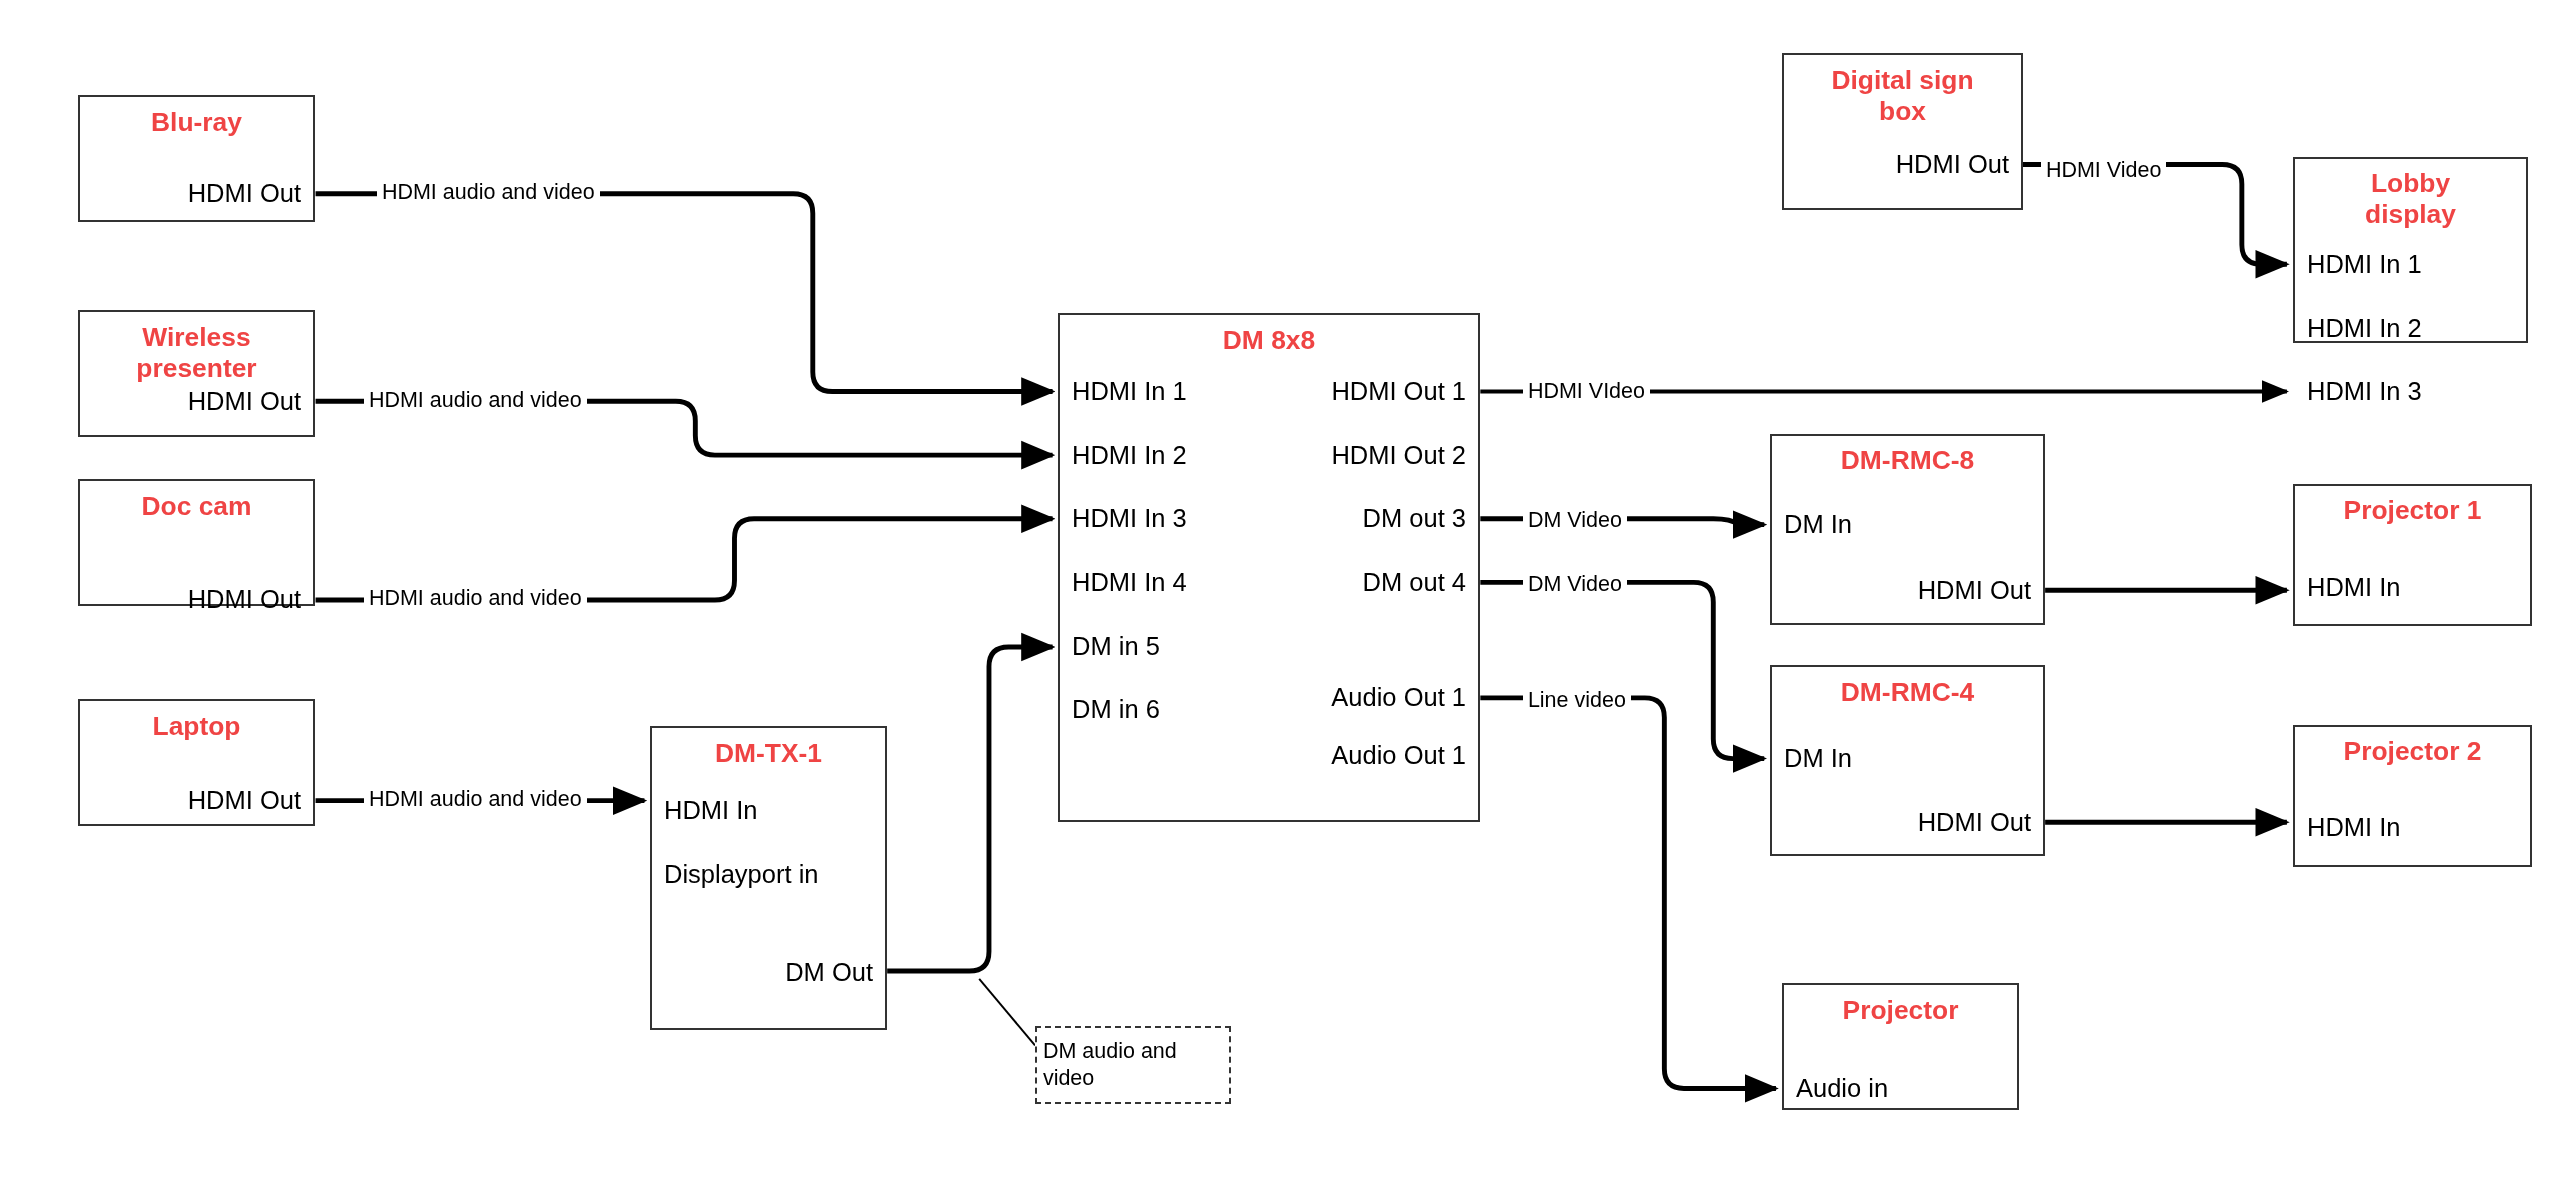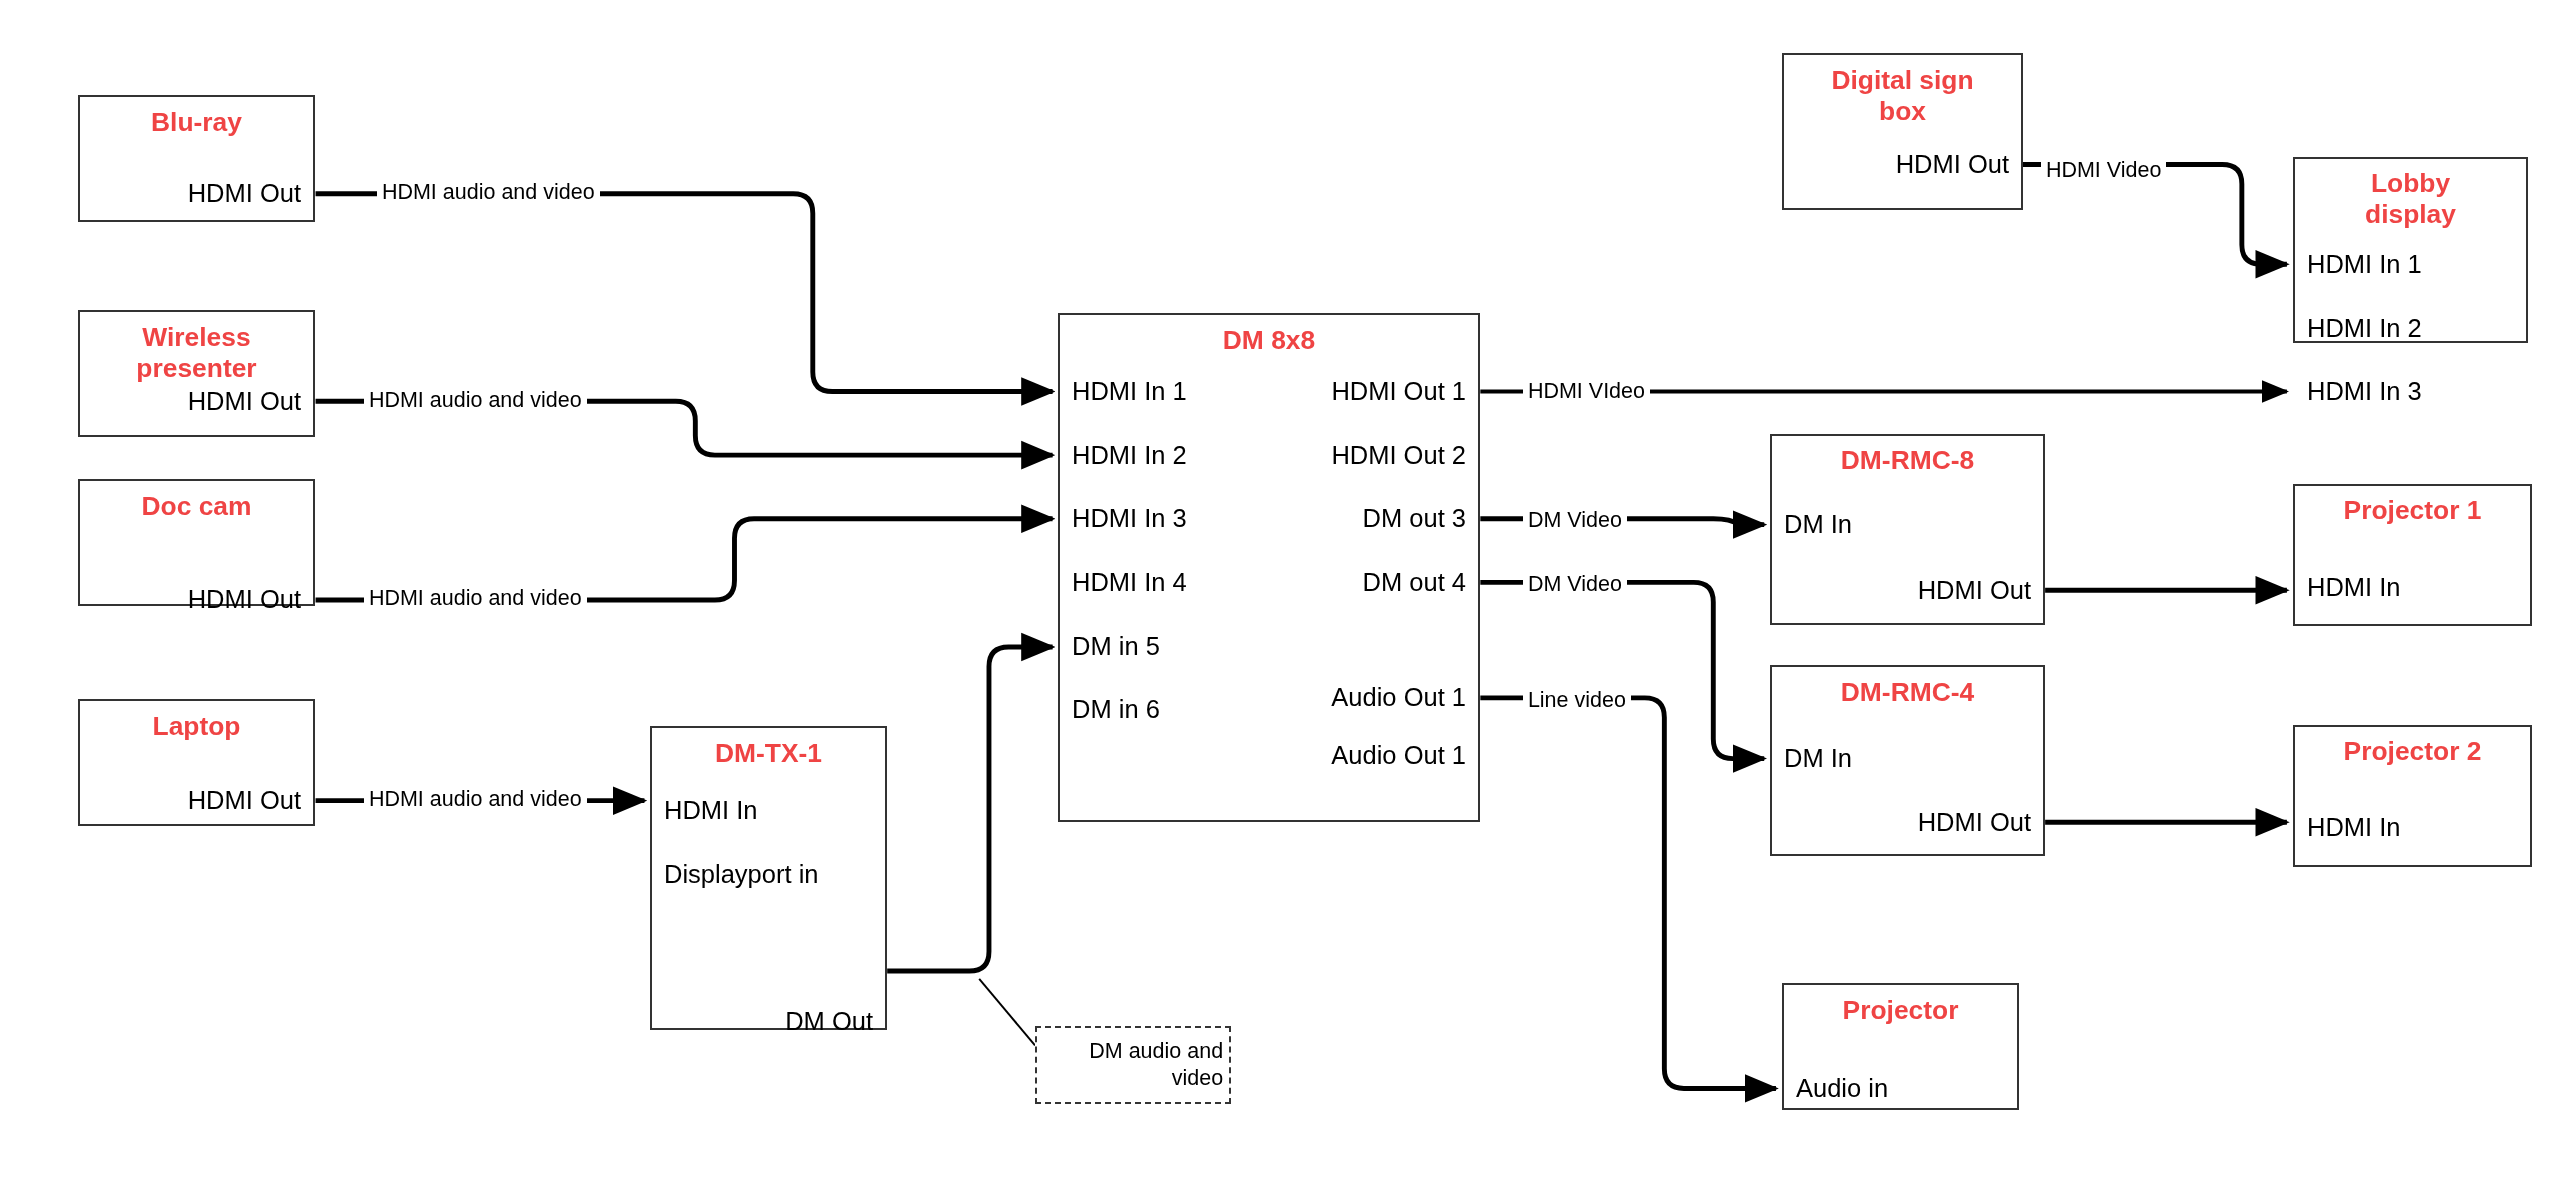--- a/index.html
+++ b/index.html
@@ -55,21 +55,21 @@
     padding: 0 4.9px;
     line-height: 1;
   }
   .annotation {
     position: absolute;
     box-sizing: border-box;
     border: 2px dashed #333333;
     background: #ffffff;
     font-size: 21.5px;
     color: #000000;
-    text-align: right;
+    text-align: left;
     display: flex;
     align-items: center;
     justify-content: center;
     line-height: 1.25;
     padding: 3.9px 5.9px;
   }
 </style>
 </head>
 <body>
 
@@ -119,21 +119,21 @@
       <div class="node" style="left: 78px; top: 479px; width: 237px; height: 127px;"></div>
       <div class="node-title" style="left: 78px; top: 491px; width: 237px; position: absolute;">Doc cam</div>
       <div class="port right" style="top: 587px; left: 78px; width: 223px;">HDMI Out</div>
       <div class="node" style="left: 78px; top: 699px; width: 237px; height: 127px;"></div>
       <div class="node-title" style="left: 78px; top: 711px; width: 237px; position: absolute;">Laptop</div>
       <div class="port right" style="top: 788px; left: 78px; width: 223px;">HDMI Out</div>
       <div class="node" style="left: 650px; top: 726px; width: 237px; height: 304px;"></div>
       <div class="node-title" style="left: 650px; top: 738px; width: 237px; position: absolute;">DM-TX-1</div>
       <div class="port left" style="top: 798px; left: 664px;">HDMI In</div>
       <div class="port left" style="top: 862px; left: 664px;">Displayport in</div>
-      <div class="port right" style="top: 1009px; left: 650px; width: 223px;">DM Out</div>
+      <div class="port right" style="top: 960px; left: 650px; width: 223px;">DM Out</div>
       <div class="node" style="left: 1058px; top: 313px; width: 422px; height: 509px;"></div>
       <div class="node-title" style="left: 1058px; top: 325px; width: 422px; position: absolute;">DM 8x8</div>
       <div class="port left" style="top: 379px; left: 1072px;">HDMI In 1</div>
       <div class="port left" style="top: 443px; left: 1072px;">HDMI In 2</div>
       <div class="port left" style="top: 506px; left: 1072px;">HDMI In 3</div>
       <div class="port left" style="top: 570px; left: 1072px;">HDMI In 4</div>
       <div class="port left" style="top: 634px; left: 1072px;">DM in 5</div>
       <div class="port left" style="top: 697px; left: 1072px;">DM in 6</div>
       <div class="port right" style="top: 379px; left: 1058px; width: 408px;">HDMI Out 1</div>
       <div class="port right" style="top: 443px; left: 1058px; width: 408px;">HDMI Out 2</div>

